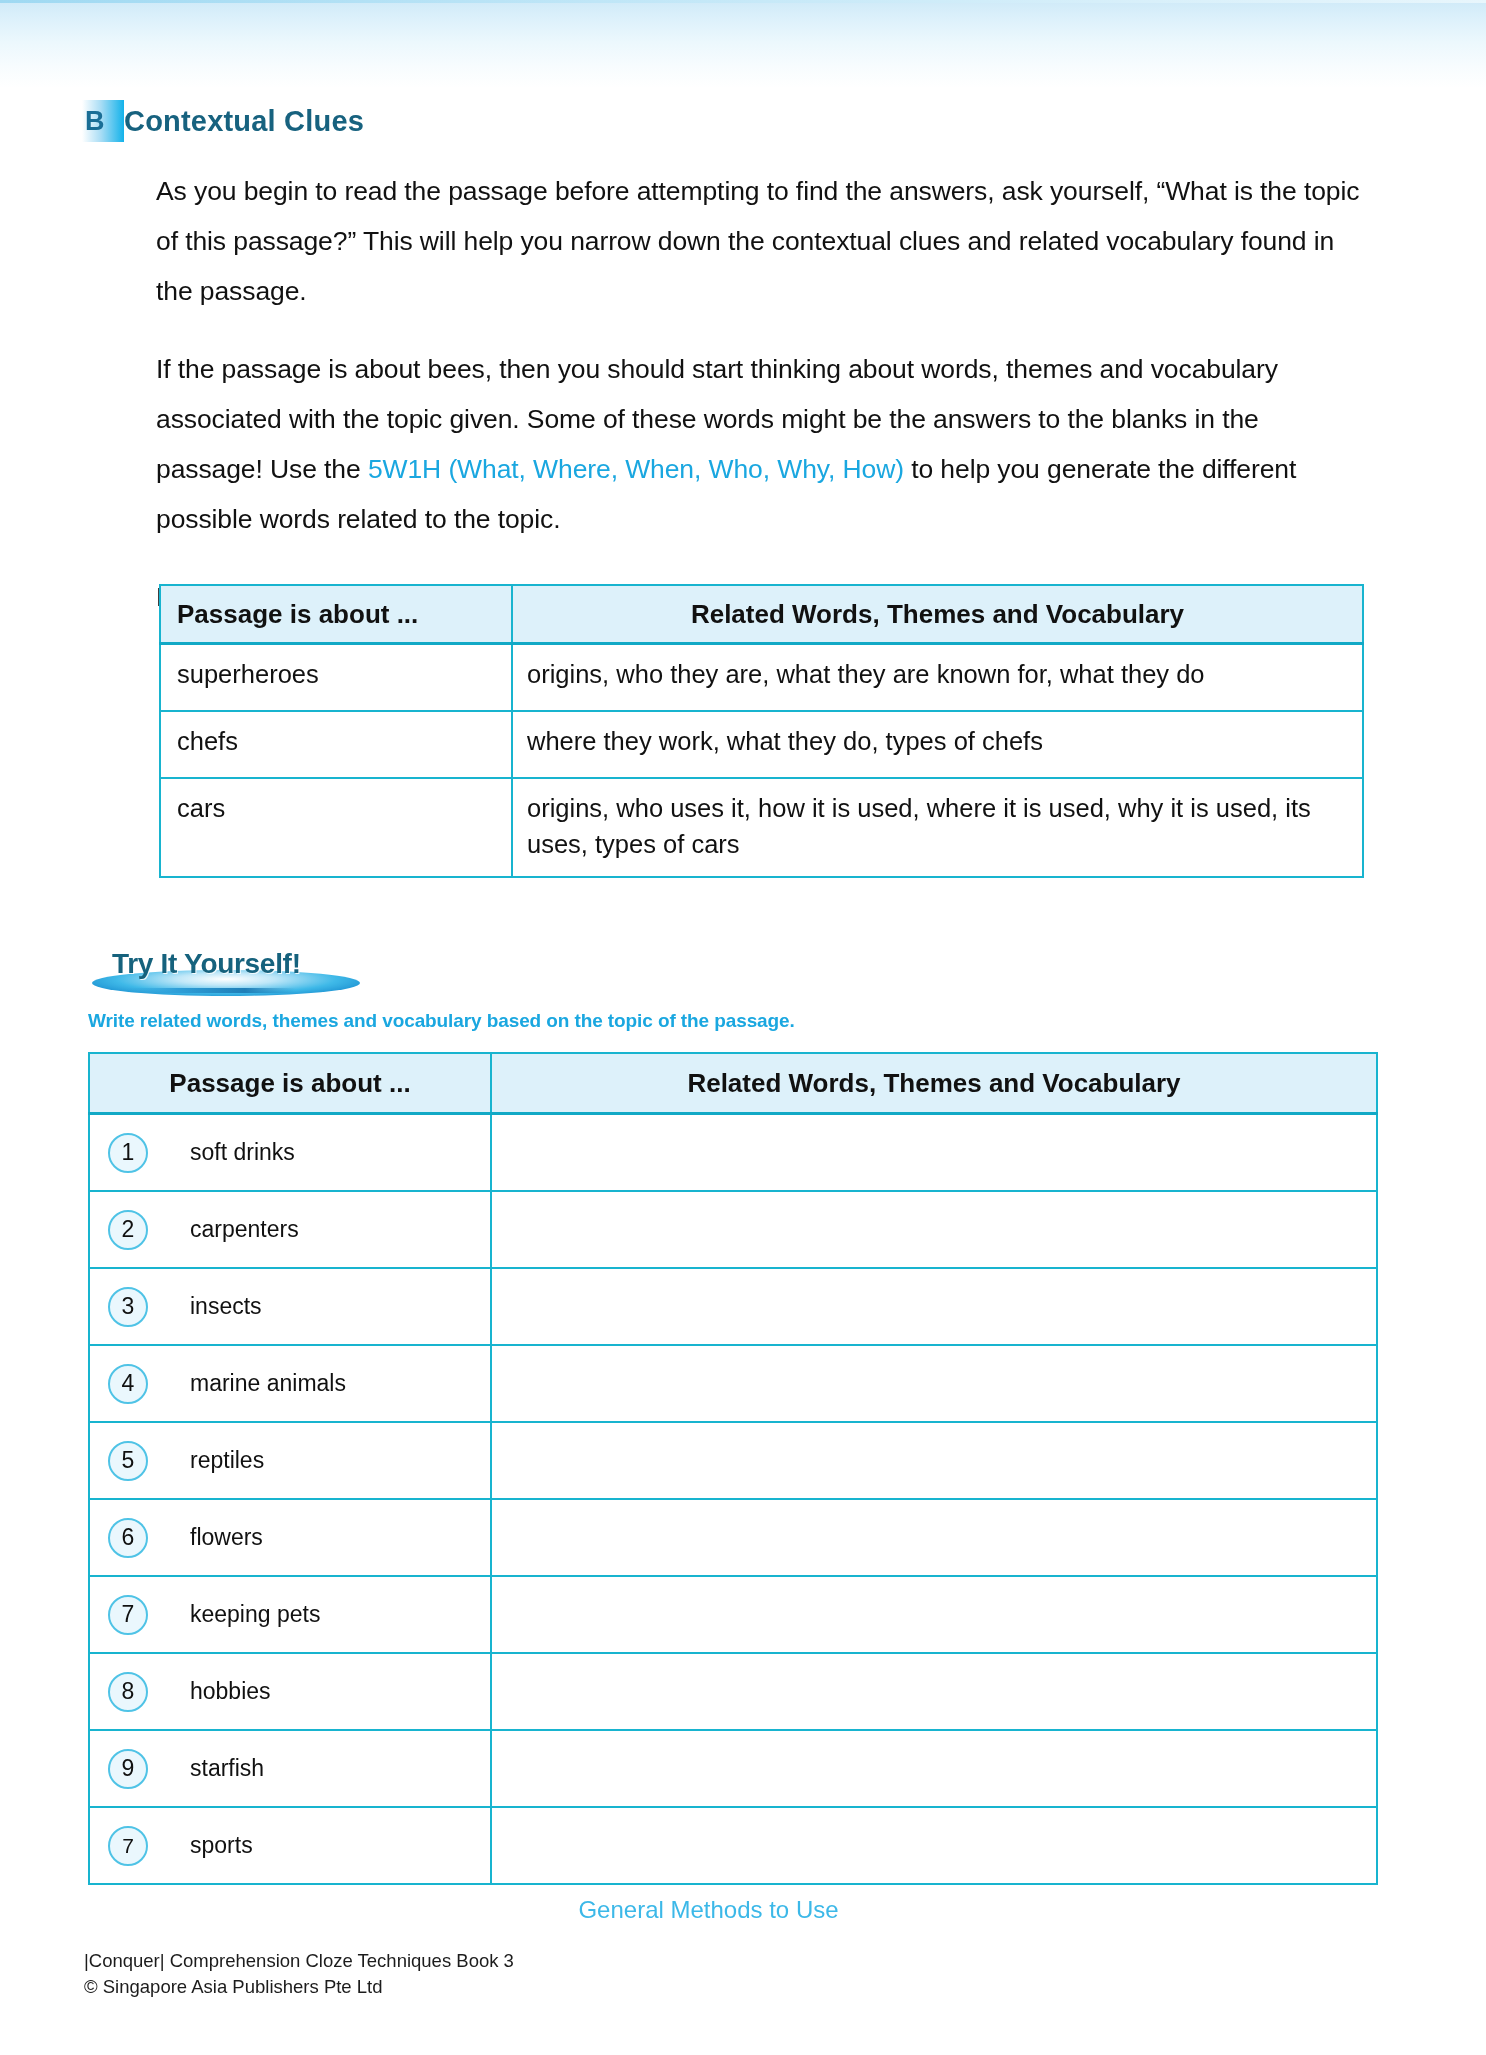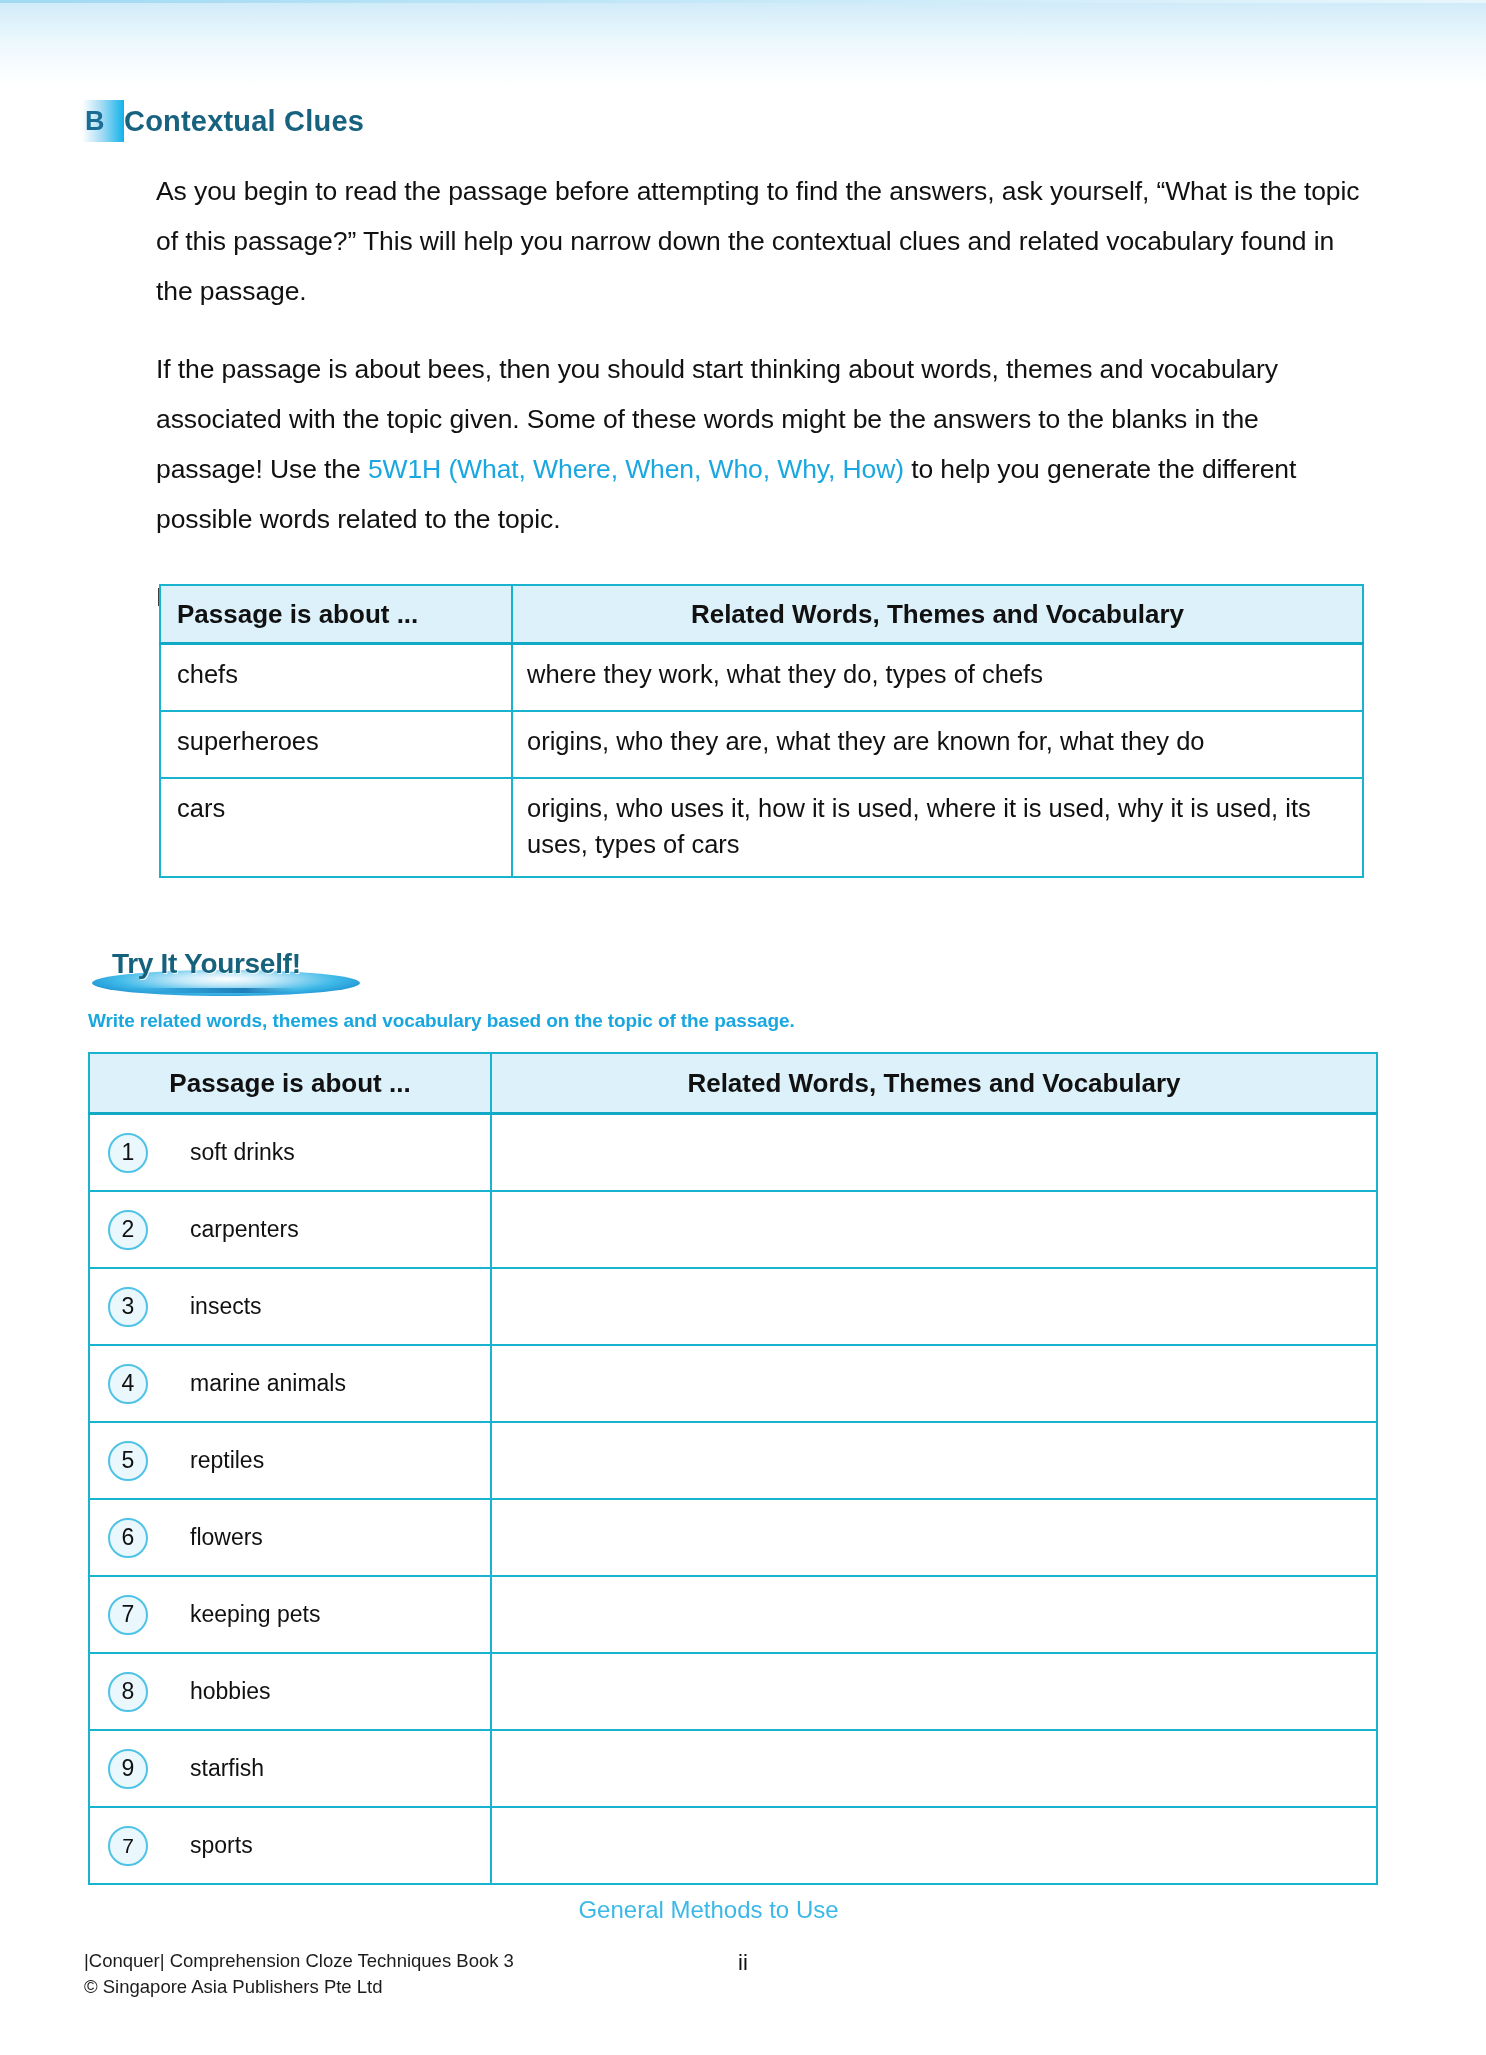--- a/index.html
+++ b/index.html
@@ -312,26 +312,26 @@
   <div class="tbl1-wrap">
     <table class="tbl tbl1">
       <thead>
         <tr>
           <th class="c1">Passage is about ...</th>
           <th class="c2">Related Words, Themes and Vocabulary</th>
         </tr>
       </thead>
       <tbody id="example-body">
           <tr>
+            <td class="c1">superheroes</td>
+            <td class="c2">origins, who they are, what they are known for, what they do</td>
+          </tr>
+          <tr>
             <td class="c1">chefs</td>
             <td class="c2">where they work, what they do, types of chefs</td>
-          </tr>
-          <tr>
-            <td class="c1">superheroes</td>
-            <td class="c2">origins, who they are, what they are known for, what they do</td>
           </tr>
           <tr class="tall">
             <td class="c1">cars</td>
             <td class="c2">origins, who uses it, how it is used, where it is used, why it is used, its uses, types of cars</td>
           </tr>
         </tbody>
     </table>
   </div>
 
   <div class="try-banner">
@@ -442,16 +442,15 @@
             <td class="answer-cell"></td>
           </tr>
         </tbody>
     </table>
   </div>
 
   <div class="footer-left">
     <div>|Conquer| Comprehension Cloze Techniques Book 3</div>
     <div>© Singapore Asia Publishers Pte Ltd</div>
   </div>
-  <div class="footer-page">ii</div>
   <div class="footer-chapter">General Methods to Use</div>
 
 </div>
 
 </body></html>

